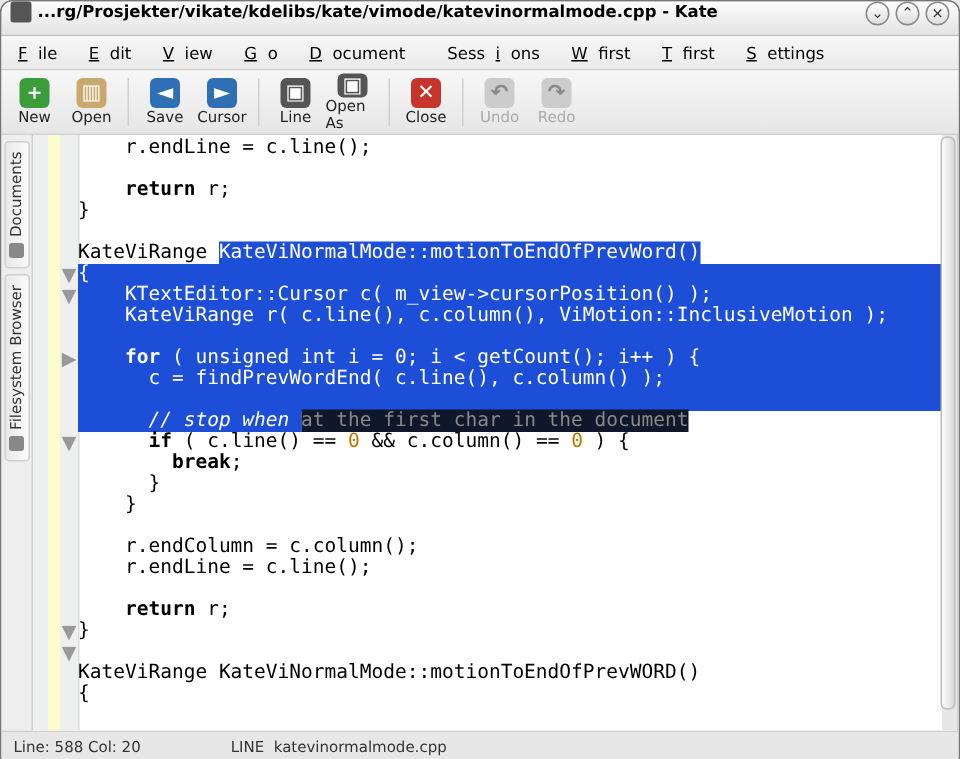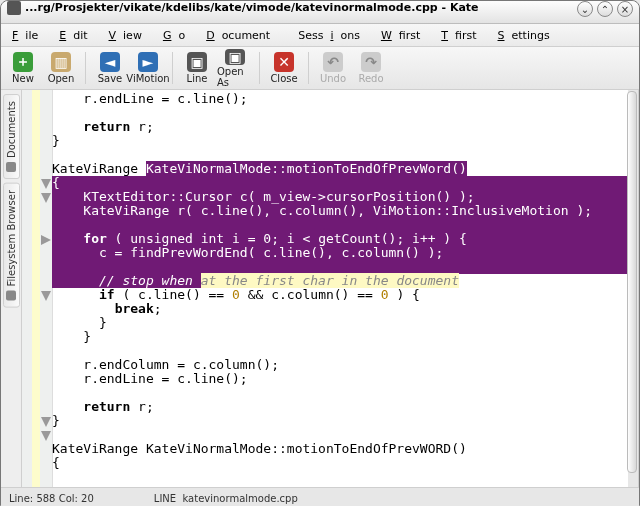--- a/index.html
+++ b/index.html
@@ -22,26 +22,26 @@
 .sidetabs{width:20px;background:#eeeeee;border-right:1px solid #cfcfcf;display:flex;flex-direction:column;align-items:center;padding-top:4px;gap:4px}
 .stab{writing-mode:vertical-rl;transform:rotate(180deg);font-size:10px;padding:6px 2px;border:1px solid #cfcfcf;background:linear-gradient(90deg,#fafafa,#e9e9e9);border-radius:3px;color:#333;display:flex;align-items:center;gap:4px}
 .stab .sico{width:10px;height:10px;background:#888;border-radius:2px;display:inline-block}
 .editor{flex:1;position:relative;background:#fff;border-right:1px solid #cfcfcf}
 .gutter{position:absolute;left:0;top:0;bottom:0;width:30px;background:#eef0ef;border-right:1px solid #ddd}
 .fold{position:absolute;left:19px;width:10px;height:10px;background:#9a999a;clip-path:polygon(0 0,100% 0,50% 100%)}
 .fold.r{clip-path:polygon(0 0,100% 50%,0 100%)}
 .marg{position:absolute;left:10px;top:0;bottom:0;width:8px;background:#fdfccc}
 .code{position:absolute;left:30px;right:10px;top:2px;font-family:"DejaVu Sans Mono",monospace;font-size:13px;line-height:14px;white-space:pre;color:#000}
 .ln{height:14px}
-.sel{background:#701a75;color:#fff}
+.sel{background:#1d4ed8;color:#fff}
 .sel .kw,.sel .tp,.sel .nm,.sel .cm{color:#fff!important}
 .tp{color:#146317}
 .nm{color:#b07e00}
 .cm{color:#888;font-style:italic}
-.cmsel{background:#fef9c3;color:#888;font-style:italic}
+.cmsel{background:#0f172a;color:#888;}
 .scr{position:absolute;right:0;top:0;bottom:0;width:10px;background:#e7e7e7}
 .sb{position:absolute;right:1px;top:1px;width:8px;height:380px;background:linear-gradient(90deg,#fefefe,#d8d8d8);border:1px solid #bbb;border-radius:4px}
 .status{height:20px;border-top:1px solid #cfcfcf;background:#e7e7e7;display:flex;align-items:center;padding:0 8px;color:#333;font-size:10px}
 .status .sp{width:60px}
 .ic-new{background:#3a9d3a}.ic-open{background:#c9a96e}.ic-back{background:#2f6fb5}.ic-fwd{background:#2f6fb5}.ic-save{background:#555}.ic-saveas{background:#555}.ic-close{background:#c7342b}
 </style>
 </head>
 <body>
 <div class="win">
 
@@ -75,21 +75,21 @@
         <div class="ic ic-open">▥</div>
         <div class="lb">Open</div>
       </div>
   <div class="sep"></div>
   <div class="tbtn">
         <div class="ic ic-back">◄</div>
         <div class="lb">Save</div>
       </div>
   <div class="tbtn">
         <div class="ic ic-fwd">►</div>
-        <div class="lb">ViMotion</div>
+        <div class="lb">Cursor</div>
       </div>
   <div class="sep"></div>
   <div class="tbtn">
         <div class="ic ic-save">▣</div>
         <div class="lb">Line</div>
       </div>
   <div class="tbtn">
         <div class="ic ic-saveas">▣</div>
         <div class="lb">Open As</div>
       </div>

